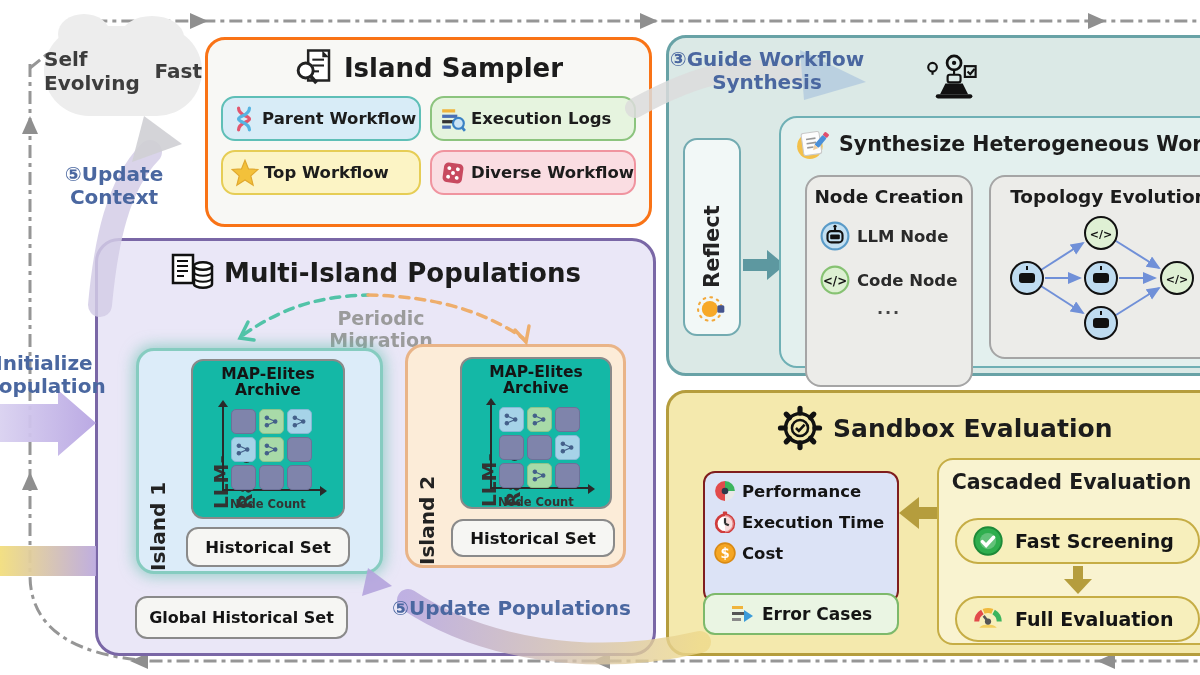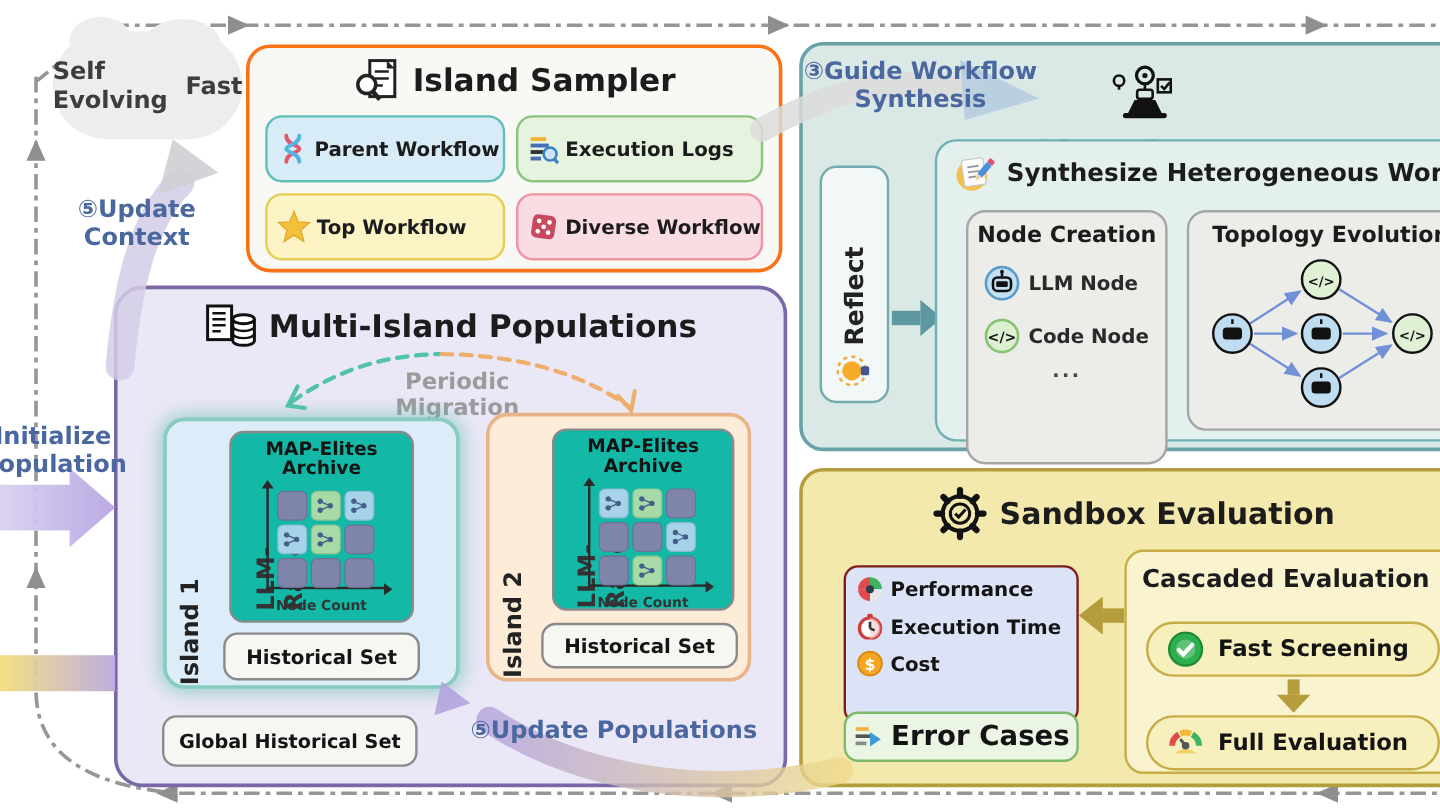--- a/index.html
+++ b/index.html
@@ -17,21 +17,21 @@
   font-weight:bold; font-size:20px; color:#3d3d3d; line-height:1.2; }
 .cloud::before { content:""; position:absolute; left:14px; top:-12px; width:52px; height:40px; background:#ededed; border-radius:50%; }
 .cloud::after { content:""; position:absolute; right:18px; top:-10px; width:64px; height:42px; background:#ededed; border-radius:50%; }
 .cloud span { position:relative; z-index:1; }
 
 
 .sampler { left:205px; top:37px; width:447px; height:190px; background:#f8f8f5; border:3px solid #f97316; z-index:2; }
 .panel-title { display:flex; align-items:center; justify-content:center; gap:10px; font-weight:bold; color:#1c1c1c; }
 .sampler .panel-title { font-size:26px; padding-top:8px; }
 .chip-grid { display:grid; grid-template-columns:1fr 1fr; gap:9px; padding:8px 13px 0 13px; }
-.chip { height:56px; border-radius:14px; display:flex; align-items:center; gap:5px; padding-left:8px;
+.chip { height:45px; border-radius:14px; display:flex; align-items:center; gap:5px; padding-left:8px;
   font-weight:bold; font-size:16.5px; color:#1c1c1c; white-space:nowrap; }
 .chip-parent { background:#d8ecf7; border:2.5px solid #5fbfb7; }
 .chip-logs { background:#e6f4df; border:2.5px solid #8cc47e; }
 .chip-top { background:#fcf4c5; border:2.5px solid #e6cd55; }
 .chip-diverse { background:#fadde2; border:2.5px solid #f0949f; }
 
 
 .meta { left:666px; top:35px; width:559px; height:341px; background:#dbe9e6; border:3px solid #68a2a6; z-index:2; }
 .meta-title { position:absolute; left:196px; top:14px; display:flex; align-items:center; gap:8px;
   font-weight:bold; font-size:27px; color:#737373;flex-direction:column; }
@@ -88,21 +88,21 @@
 
 
 .sandbox { left:666px; top:390px; width:559px; height:266px; background:#f4e9ad; border:3px solid #b59d3d; z-index:2; }
 .sandbox-title { position:absolute; left:108px; top:12px; display:flex; align-items:center; gap:10px;
   font-weight:bold; font-size:25px; color:#1c1c1c; }
 .metrics { position:absolute; left:34px; top:78px; width:196px; height:132px; background:#dce3f6;
   border:2px solid #7f1d1d; border-radius:12px; padding:7px 0 0 9px; }
 .metric { display:flex; align-items:center; gap:6px; font-weight:bold; font-size:16.5px; color:#141414; margin-bottom:9px; white-space:nowrap; }
 .errors { position:absolute; left:34px; top:200px; width:196px; height:42px; background:#eaf5e3;
   border:2px solid #7db96b; border-radius:12px; display:flex; align-items:center; justify-content:center; gap:8px;
-  font-weight:bold; font-size:23px; color:#141414; }
+  font-weight:bold; font-size:17px; color:#141414; }
 .cascade { position:absolute; left:268px; top:65px; width:290px; height:187px; background:#f9f3d0;
   border:2.5px solid #c6ad45; border-radius:16px; }
 .cascade-title { text-align:center; width:265px; font-weight:bold; font-size:20.5px; color:#1c1c1c; padding-top:10px; }
 .stage { position:absolute; left:16px; width:245px; height:46px; background:#f7efbc; border:2px solid #c6ad45;
   border-radius:23px; display:flex; align-items:center; gap:12px; padding-left:16px;
   font-weight:bold; font-size:19px; color:#141414; }
 .stage1 { top:58px; } .stage2 { top:136px; }
 .down-arrow { position:absolute; left:125px; top:106px; }
 .left-arrow { position:absolute; left:230px; top:104px; }
 .icon { flex:none; display:inline-flex; }

